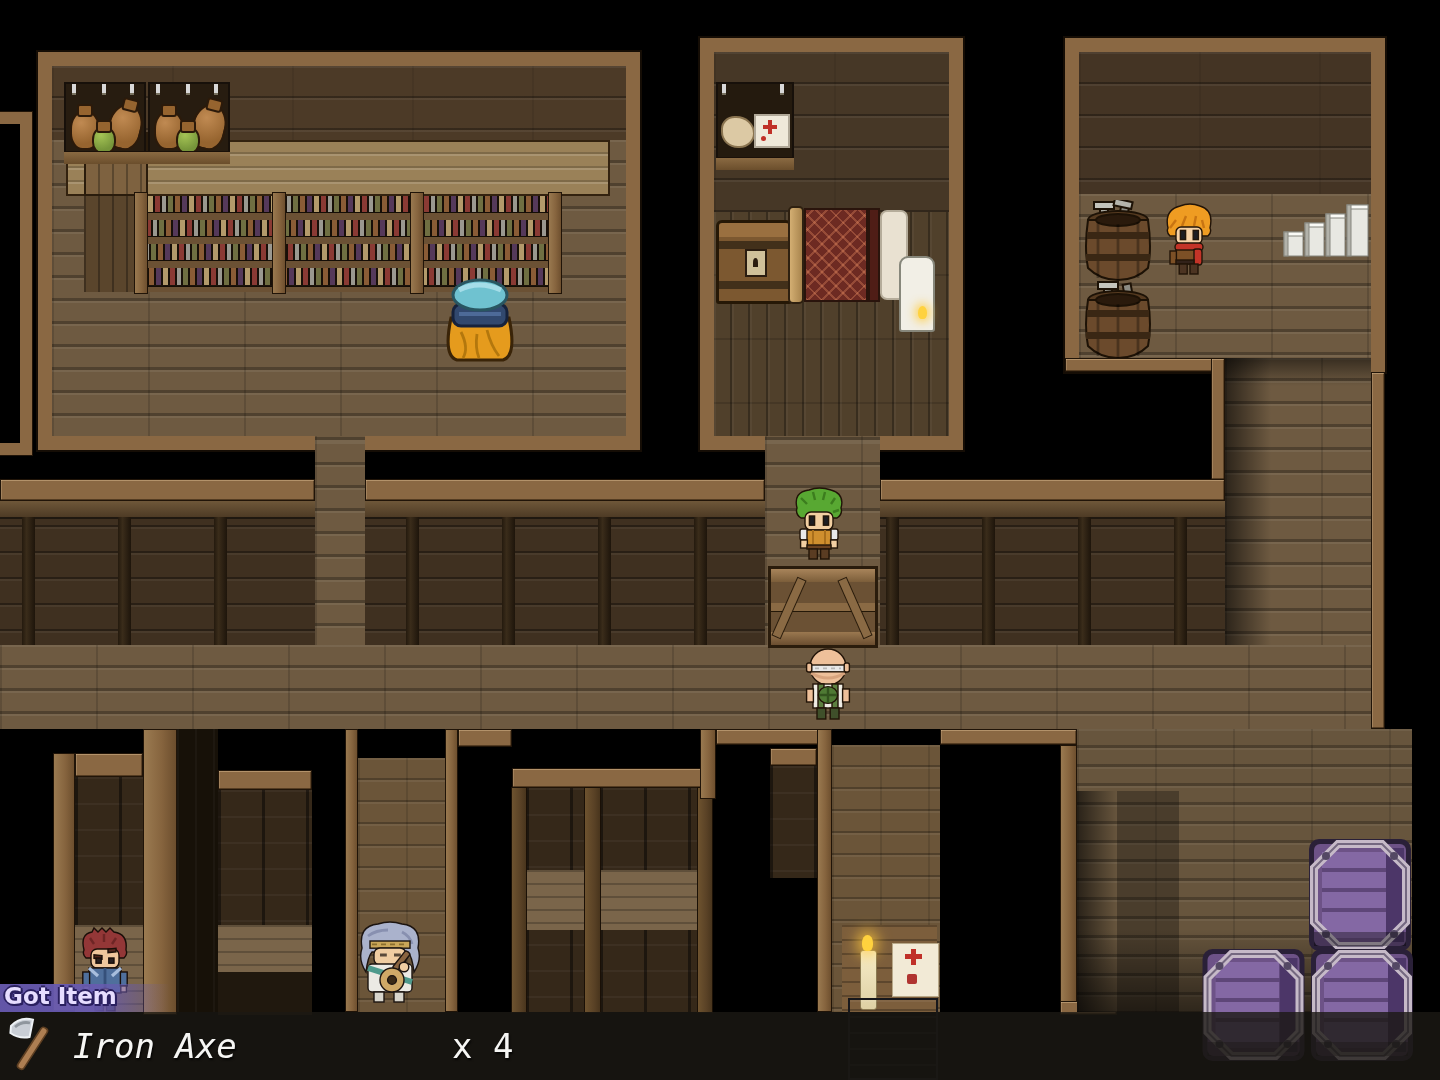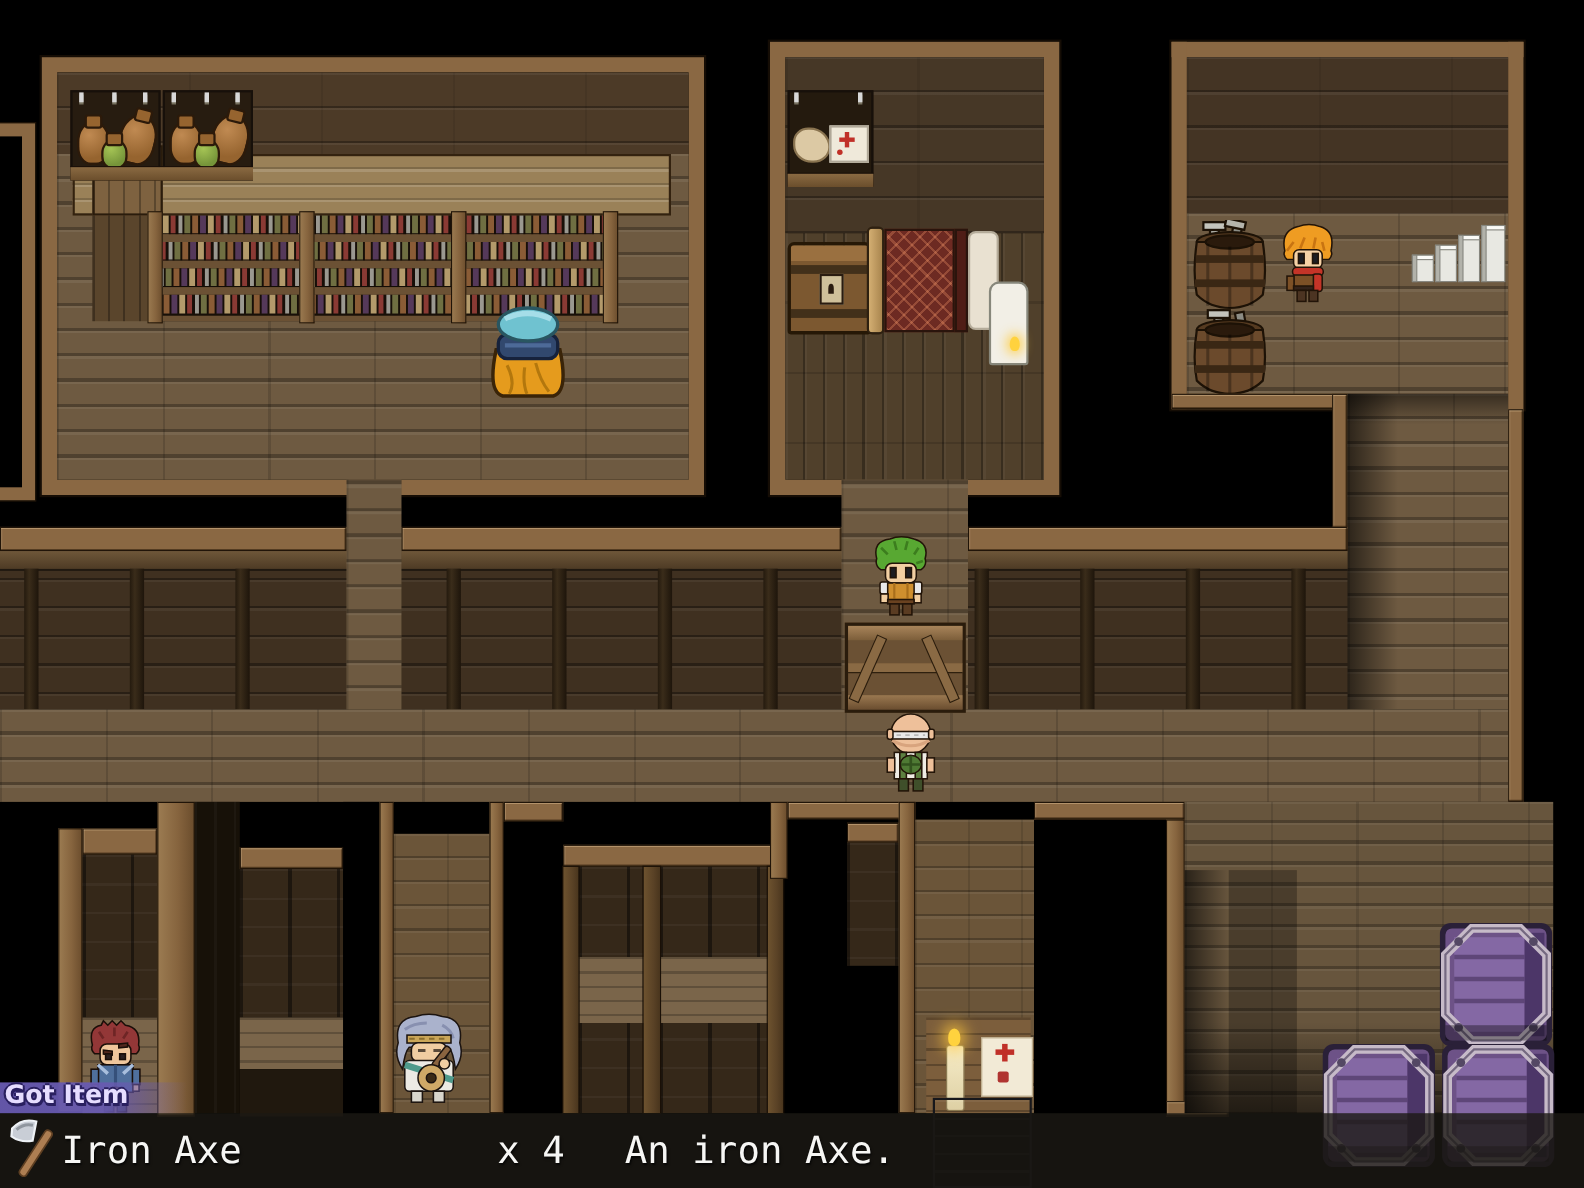--- a/index.html
+++ b/index.html
@@ -465,18 +465,17 @@
   <div id="got-item-bar" class="abs" style="left:0;top:984px;width:170px;height:28px;z-index:10;">
     <span class="abs" style="left:4px;top:-1px;">Got Item</span>
   </div>
 
   <div id="msg-bar" class="abs" style="left:0;top:1012px;width:1440px;height:68px;z-index:9;">
     <svg class="abs" style="left:6px;top:2px;" width="52" height="62" viewBox="0 0 26 31">
       <rect x="11.5" y="5" width="3.6" height="24" rx="1.5" fill="#ad7e52" stroke="#5e3f22" stroke-width="0.8" transform="rotate(33 13 17)"></rect>
       <path d="M2.5 6 Q7 1 13.5 2.8 L11.8 11.5 Q6.5 12.5 2.2 9.5 Z" fill="#c9ced6" stroke="#eef2f6" stroke-width="1"></path>
       <path d="M4.5 6.5 Q8 3.5 12 4.5" stroke="#8f969e" stroke-width="1.4" fill="none"></path>
     </svg>
-    <span class="t" style="left:56px;">Iron Axe</span>
+    <span class="t" style="left:73px;font-style:italic;">Iron Axe</span>
     <span class="t" style="left:452px;">x 4</span>
-    <span class="t" style="left:568px;">An iron Axe.</span>
   </div>
 
 </div>
 
 </body></html>

